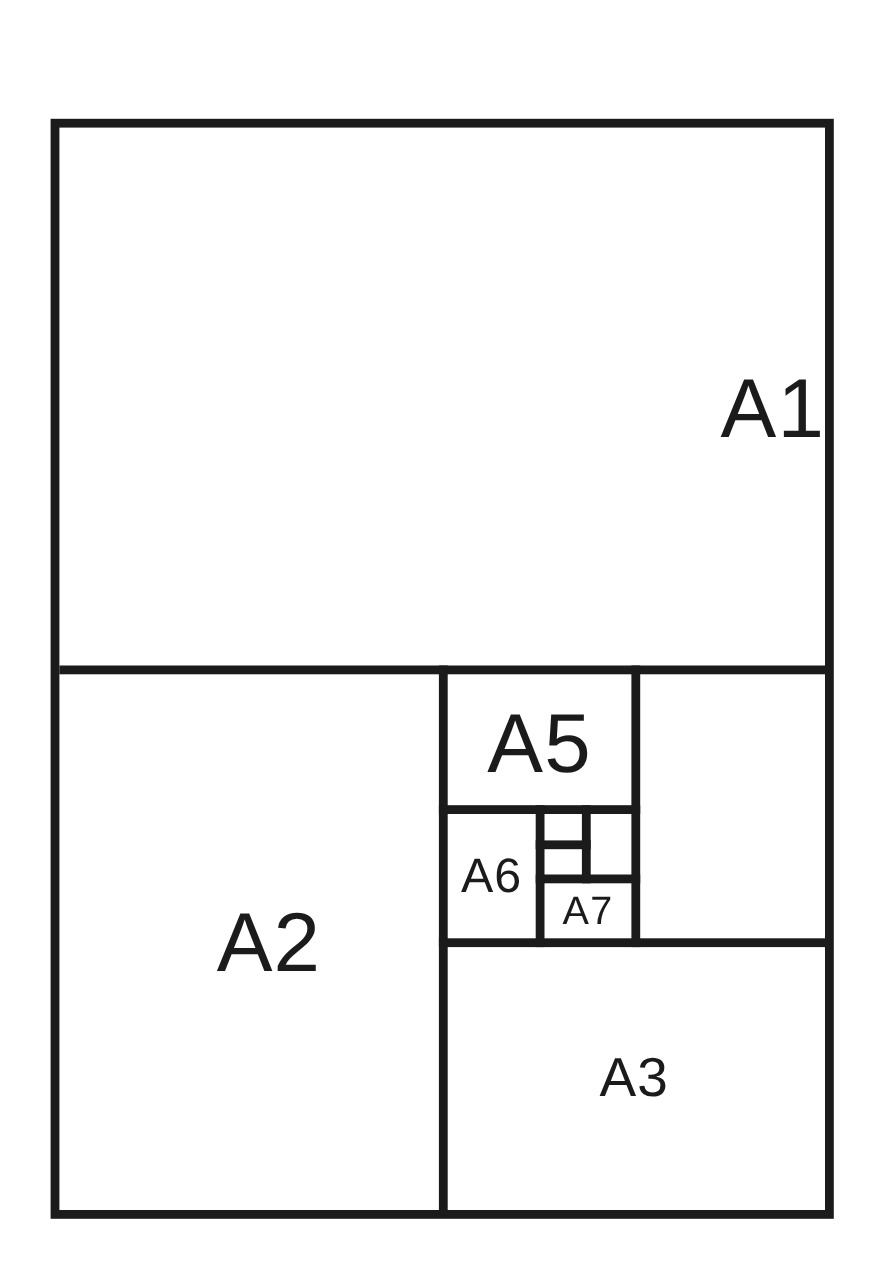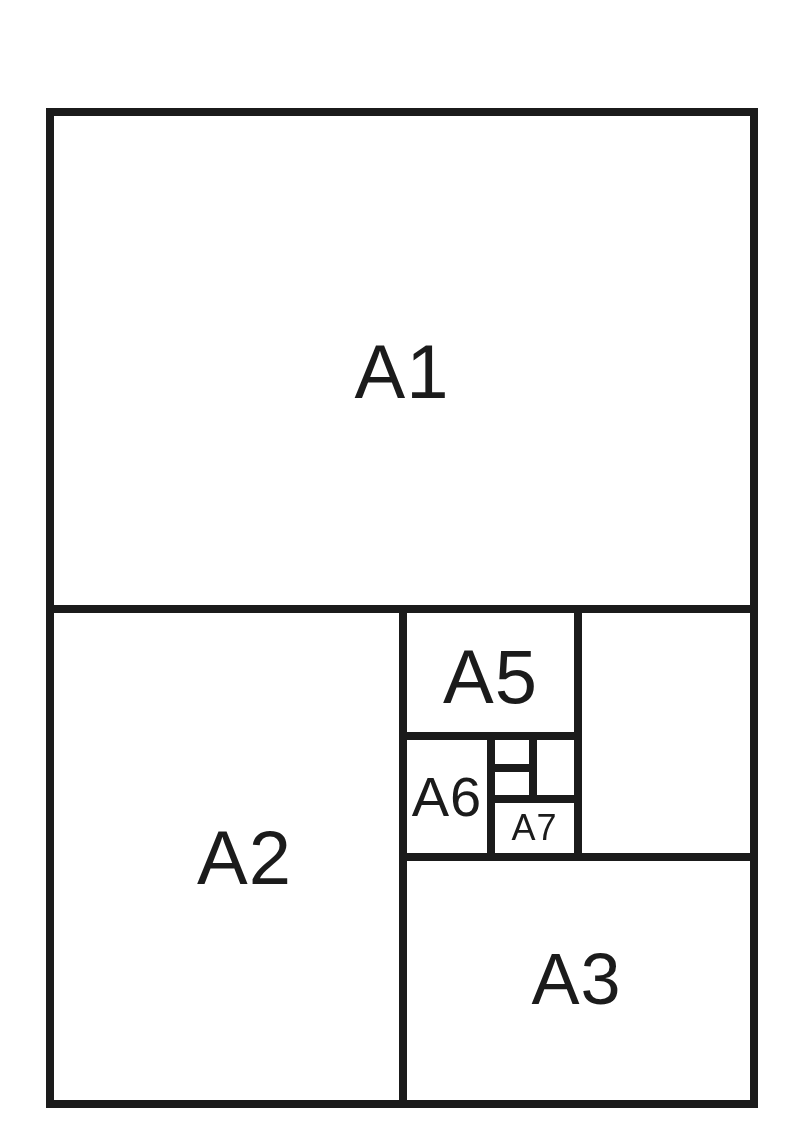--- a/index.html
+++ b/index.html
@@ -56,27 +56,27 @@
   .h-a9-bottom  { left: 433px; top: 648px; width: 50px;  height: 8px; }
   
   .region {
     position: absolute;
     display: flex;
     align-items: center;
     justify-content: center;
     color: var(--stroke);
   }
   .region span { line-height: 1; letter-spacing: 1px; }
-  .r-a1 { left: 0;     top: 0;     width: 696px; height: 493px; font-size: 76px; }
+  .r-a1 { left: 0;     top: 0;     width: 696px; height: 493px; font-size: 76px; justify-content: flex-end; }
   .r-a1 span { margin-top: 18px; }
   .r-a2 { left: 0;     top: 496px; width: 349px; height: 491px; font-size: 76px; margin-left: 16px; }
-  .r-a3 { left: 349px; top: 741px; width: 347px; height: 243px; font-size: 72px; }
+  .r-a3 { left: 349px; top: 741px; width: 347px; height: 243px; font-size: 50px; }
   .r-a4 { left: 524px; top: 493px; width: 172px; height: 248px; font-size: 76px; }
   .r-a5 { left: 349px; top: 497px; width: 175px; height: 127px; font-size: 76px; }
-  .r-a6 { left: 349px; top: 620px; width: 88px;  height: 121px; font-size: 56px; align-items: center; }
+  .r-a6 { left: 349px; top: 620px; width: 88px;  height: 121px; font-size: 44px; align-items: center; }
   .r-a7 { left: 437px; top: 683px; width: 87px;  height: 58px;  font-size: 36px; }
 </style>
 </head>
 <body>
 
 <div class="canvas">
 
 
   <div class="sheet">
 

